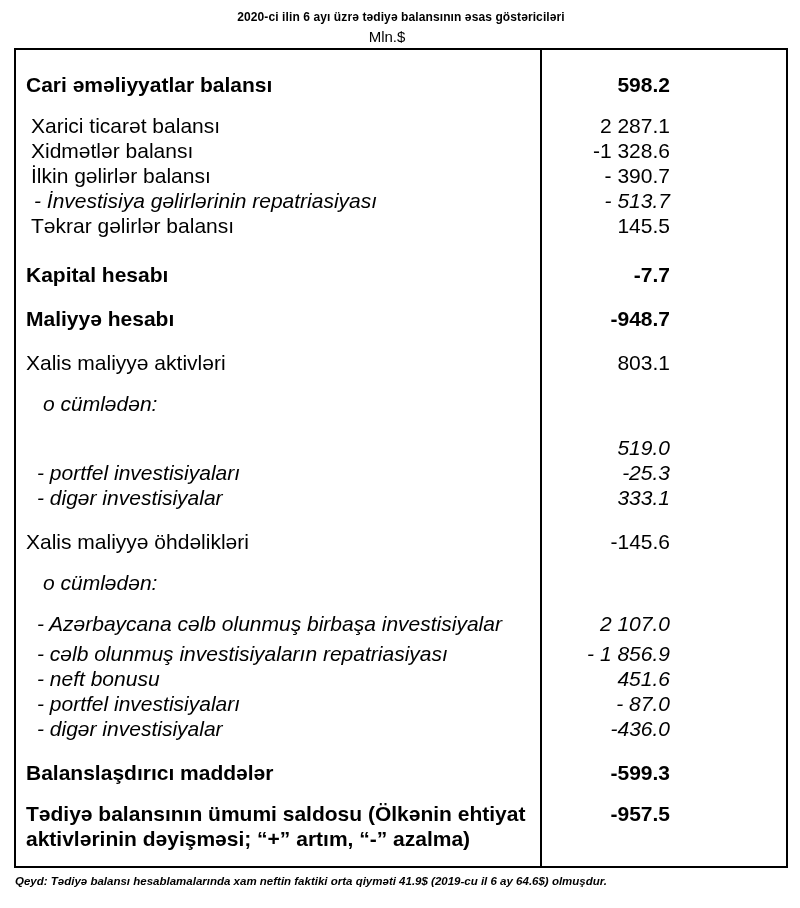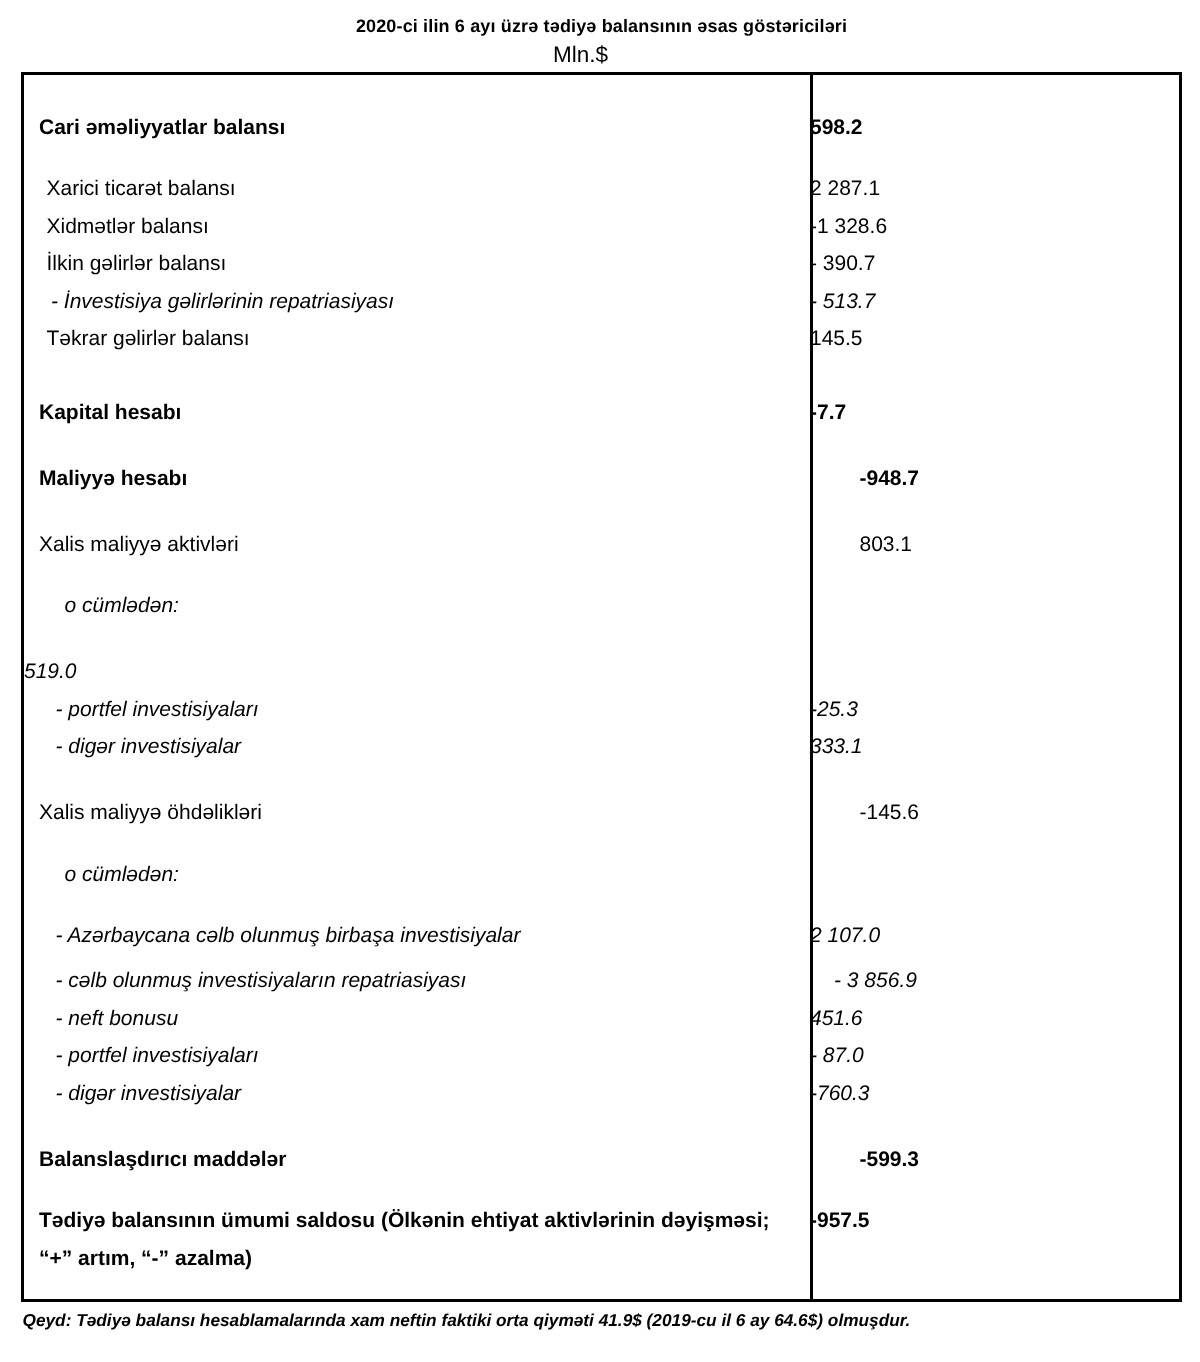--- a/index.html
+++ b/index.html
@@ -35,30 +35,31 @@
   }
   .col-divider {
     position: absolute;
     top: 0; bottom: 0;
     left: 524px;
     width: 2px;
     background: #000;
   }
   .row {
     display: flex;
-    font-size: 14px;
+    font-size: 21px;
     line-height: 25px;
   }
   .row .label {
     width: 524px;
     padding-left: 10px;
     padding-right: 14px;
   }
   .row .value {
     flex: 1;
+    text-align: right;
     padding-right: 116px;
   }
   .bold { font-weight: bold; }
   .italic { font-style: italic; }
   .pl-b .label { padding-left: 15px; }
   .pl-c .label { padding-left: 18px; }
   .pl-d .label { padding-left: 21px; }
   .pl-e .label { padding-left: 27px; }
   .mt5  { margin-top: 5px; gap: 16px; }
   .mt16 { margin-top: 16px; }
@@ -150,33 +151,33 @@
       <div class="label">o cümlədən:</div>
       <div class="value"></div>
     </div>
 
     <div class="row italic mt16 pl-d">
       <div class="label">- Azərbaycana cəlb olunmuş birbaşa investisiyalar</div>
       <div class="value">2 107.0</div>
     </div>
     <div class="row italic mt5 pl-d">
       <div class="label">- cəlb olunmuş investisiyaların repatriasiyası</div>
-      <div class="value">- 3 856.9</div>
+      <div class="value">- 1 856.9</div>
     </div>
     <div class="row italic pl-d">
       <div class="label">- neft bonusu</div>
       <div class="value">451.6</div>
     </div>
     <div class="row italic pl-d">
       <div class="label">- portfel investisiyaları</div>
       <div class="value">- 87.0</div>
     </div>
     <div class="row italic pl-d">
       <div class="label">- digər investisiyalar</div>
-      <div class="value">-760.3</div>
+      <div class="value">-436.0</div>
     </div>
 
     <div class="row bold mt19">
       <div class="label">Balanslaşdırıcı maddələr</div>
       <div class="value">-599.3</div>
     </div>
 
     <div class="row bold mt16">
       <div class="label">Tədiyə balansının ümumi saldosu (Ölkənin ehtiyat aktivlərinin dəyişməsi;  “+” artım,  “-” azalma)</div>
       <div class="value">-957.5</div>

